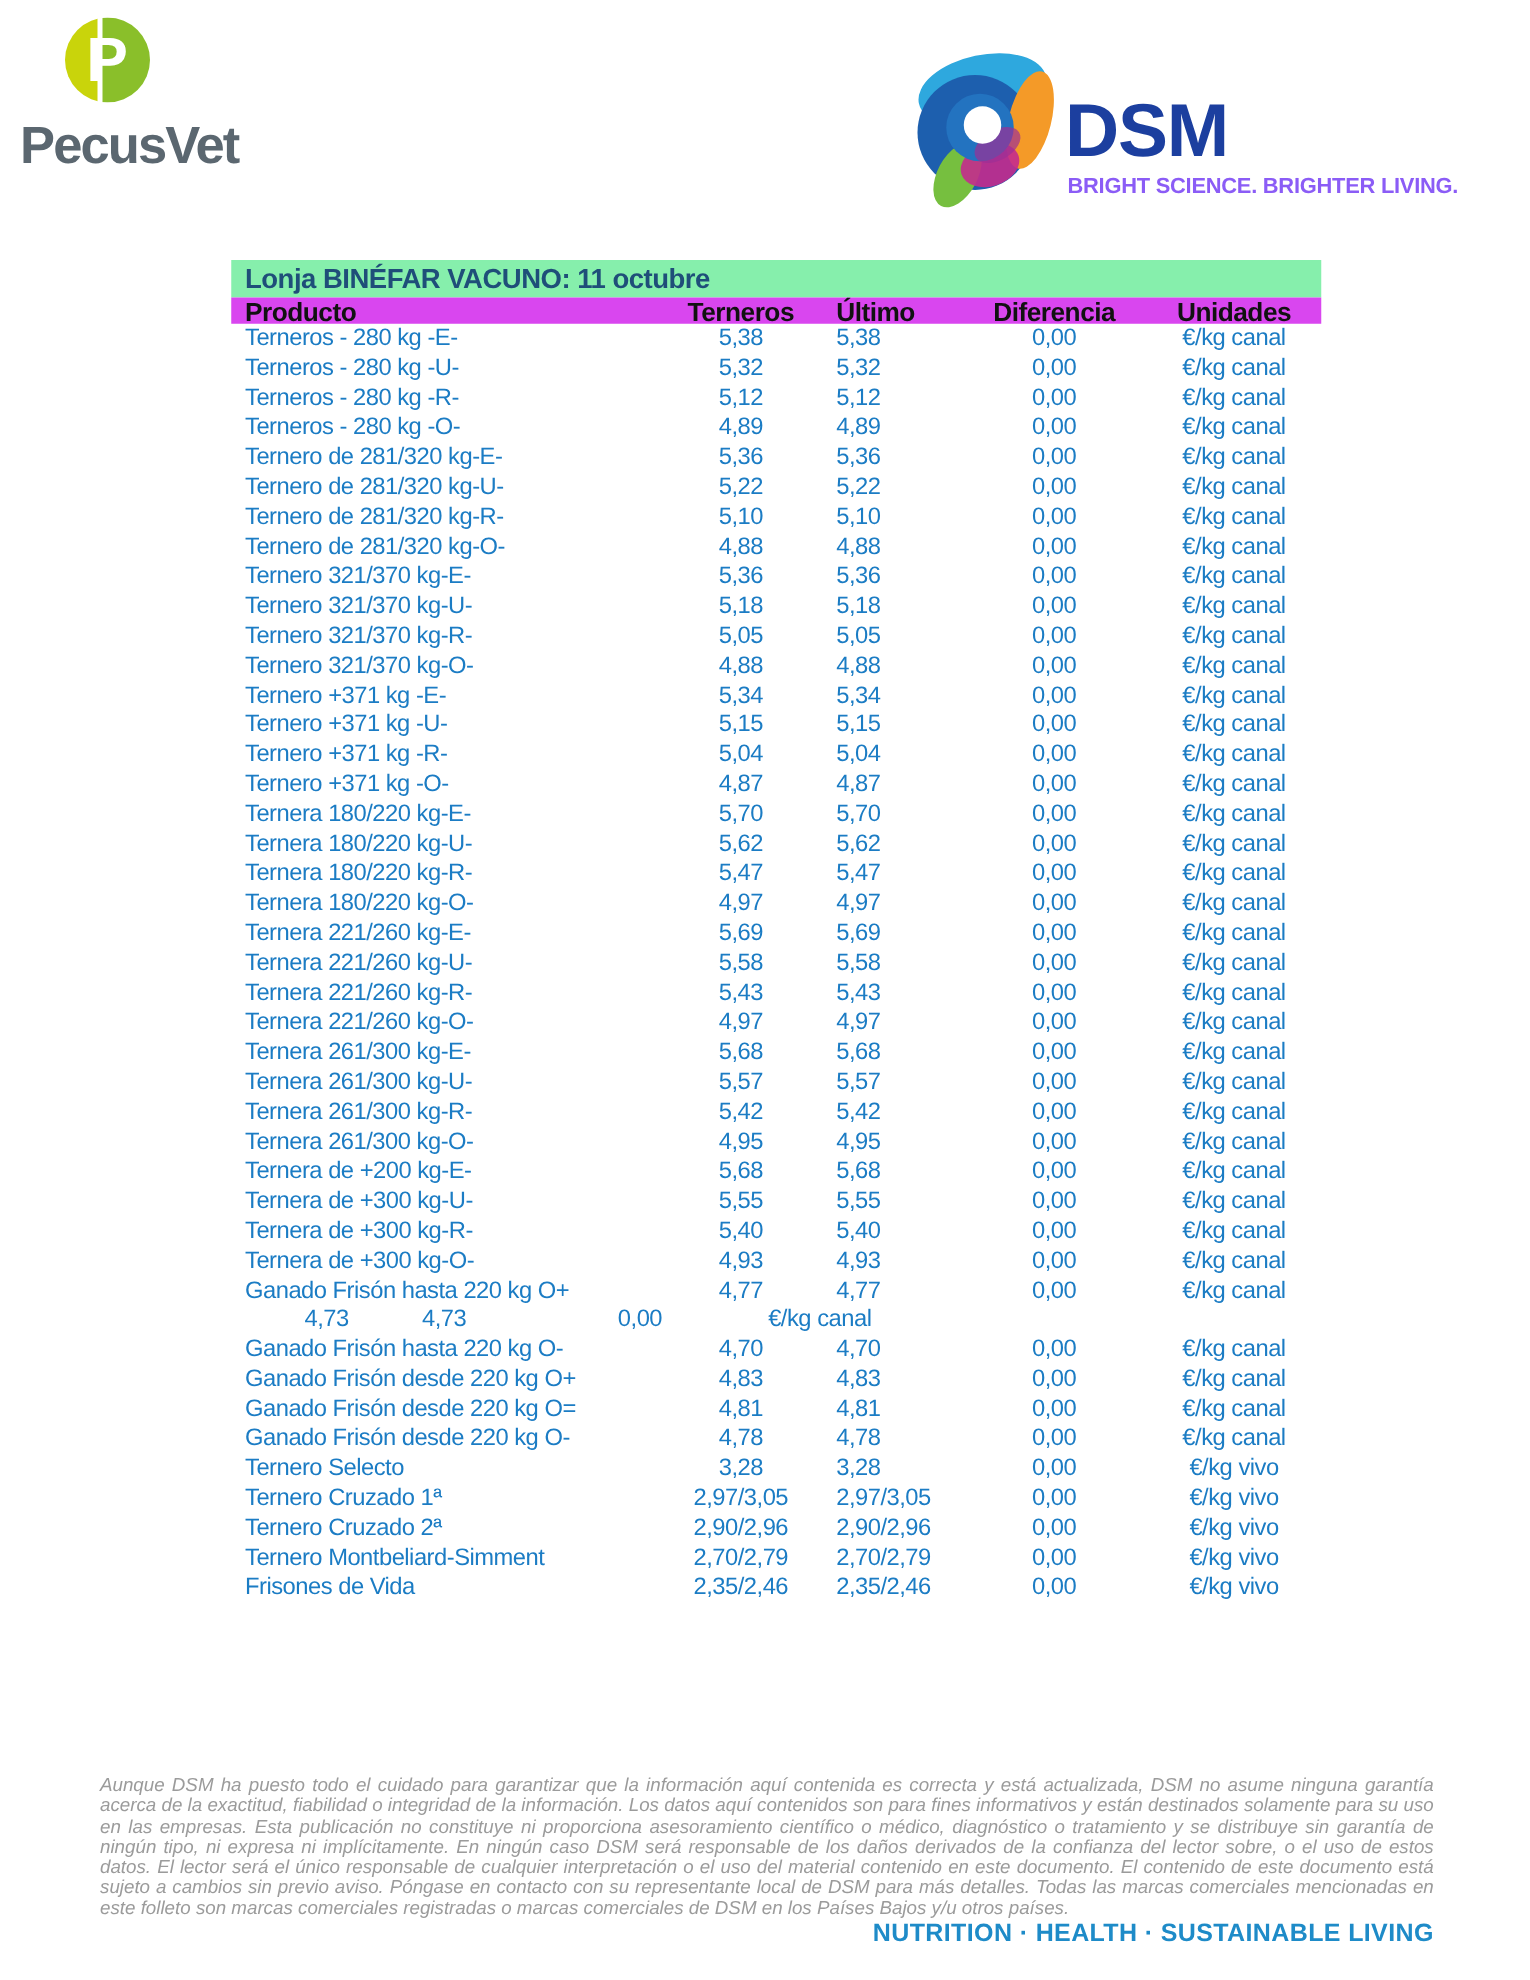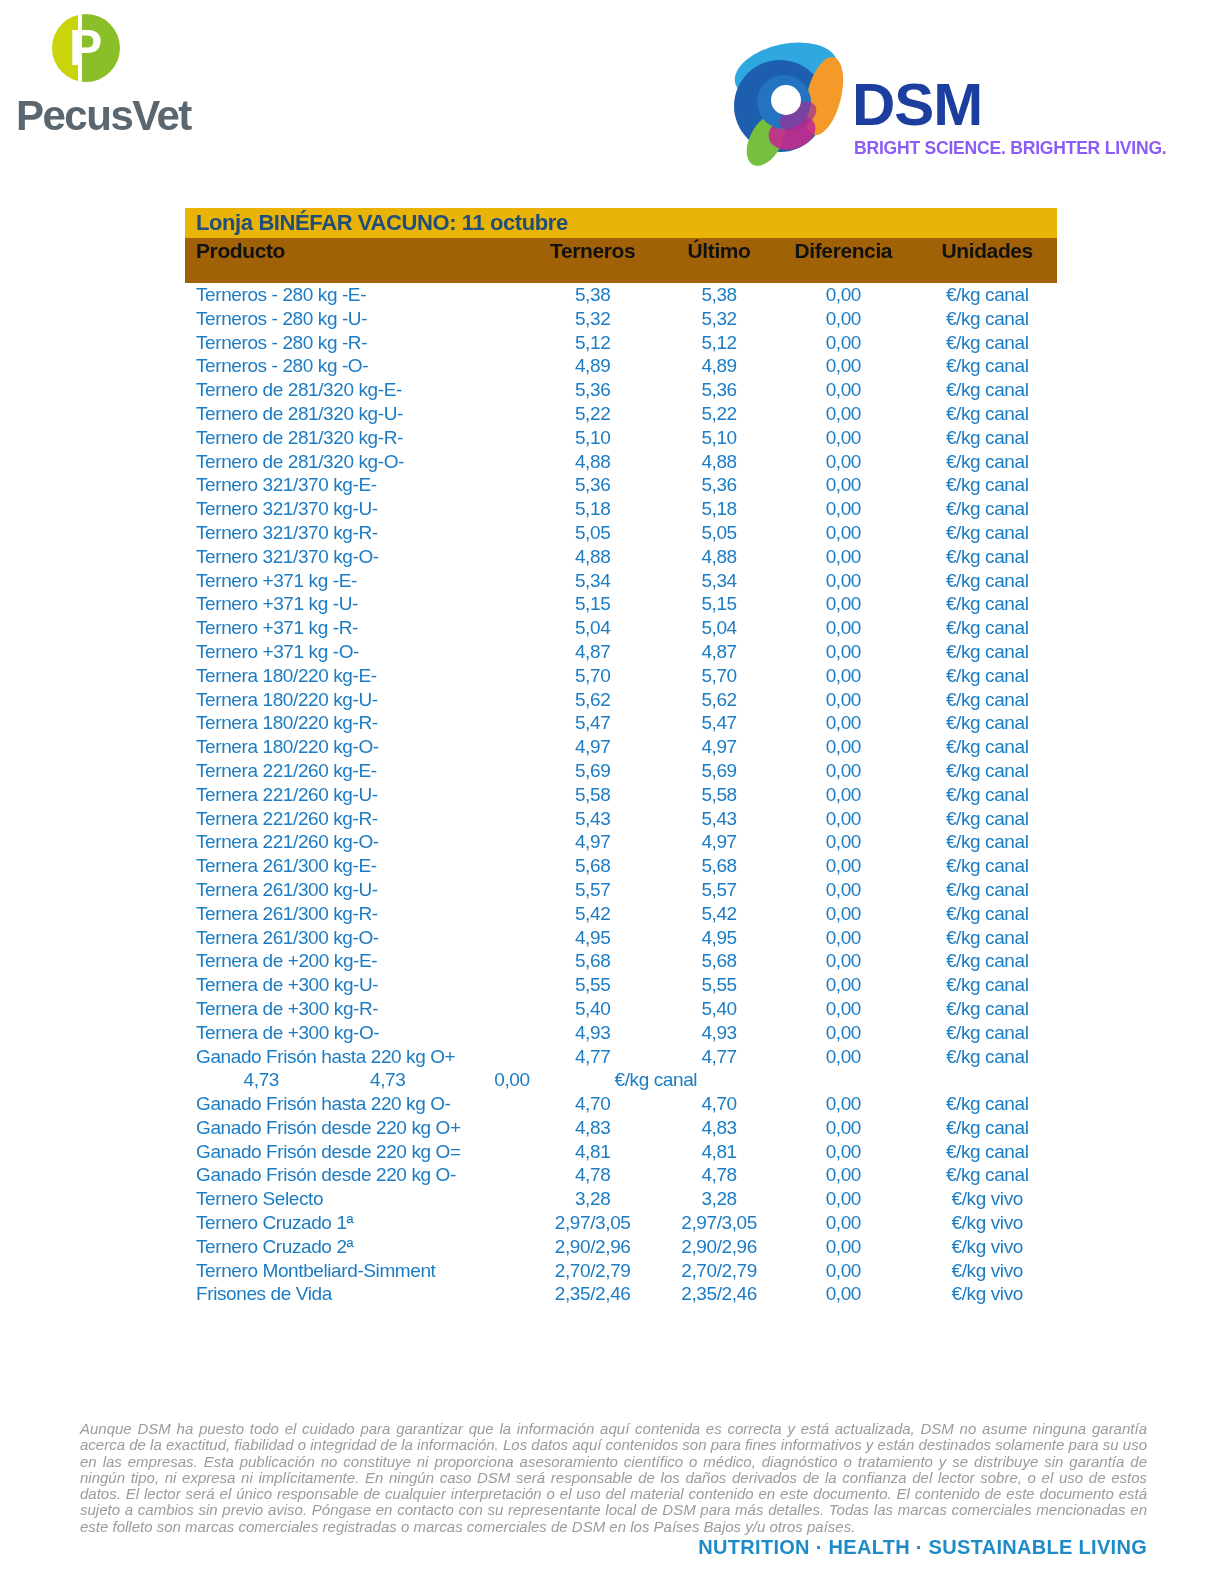--- a/index.html
+++ b/index.html
@@ -25,29 +25,29 @@
   
   .dsm-logo { position:absolute; left:728px; top:36px; width:400px; height:135px; }
   .dsm-swirl { position:absolute; left:0; top:2px; }
   .dsm-word { position:absolute; left:124px; top:34px; font-size:60px; font-weight:bold;
               color:#1c3f9f; letter-spacing:-1px; }
   .dsm-tagline { position:absolute; left:126px; top:102px; font-size:17.5px; font-weight:bold;
                  color:#8b5cf6; letter-spacing:-0.2px; white-space:nowrap; }
 
   
   .lonja { position:absolute; left:185px; top:208px; width:872px; }
-  .lonja-title { background:#eab308; color:#1f4e79; font-weight:bold; font-size:22px;
+  .lonja-title { background:#86efac; color:#1f4e79; font-weight:bold; font-size:22px;
                  height:30px; line-height:30px; padding-left:11px; letter-spacing:-0.4px; }
-  .lonja-head { display:flex; background:#a16207; color:#111111; font-weight:bold;
-                font-size:21px; height:45px; line-height:26px; letter-spacing:-0.4px; }
+  .lonja-head { display:flex; background:#d946ef; color:#111111; font-weight:bold;
+                font-size:21px; height:21px; line-height:26px; letter-spacing:-0.4px; }
   .trow { display:flex; height:23.8px; line-height:23.8px; font-size:19px;
           color:#1b7cc4; letter-spacing:-0.4px; }
   .col0 { width:38%;   text-align:left; padding-left:11px; white-space:nowrap; overflow:hidden; }
   .col1 { width:17.5%; text-align:center; }
-  .col2 { width:11.5%; text-align:center; }
+  .col2 { width:11.5%; }
   .col3 { width:17%;   text-align:center; }
   .col4 { width:16%;   text-align:center; }
 
   
   .disclaimer { position:absolute; left:80px; top:1421px; width:1067px;
                 font-style:italic; color:#9b9b9b; font-size:15px; line-height:16.3px;
                 text-align:justify; }
   .footer-tagline { position:absolute; right:77px; top:1536px; font-size:20px;
                     font-weight:bold; color:#1e8bc8; letter-spacing:0.3px; white-space:nowrap; }
 </style>

